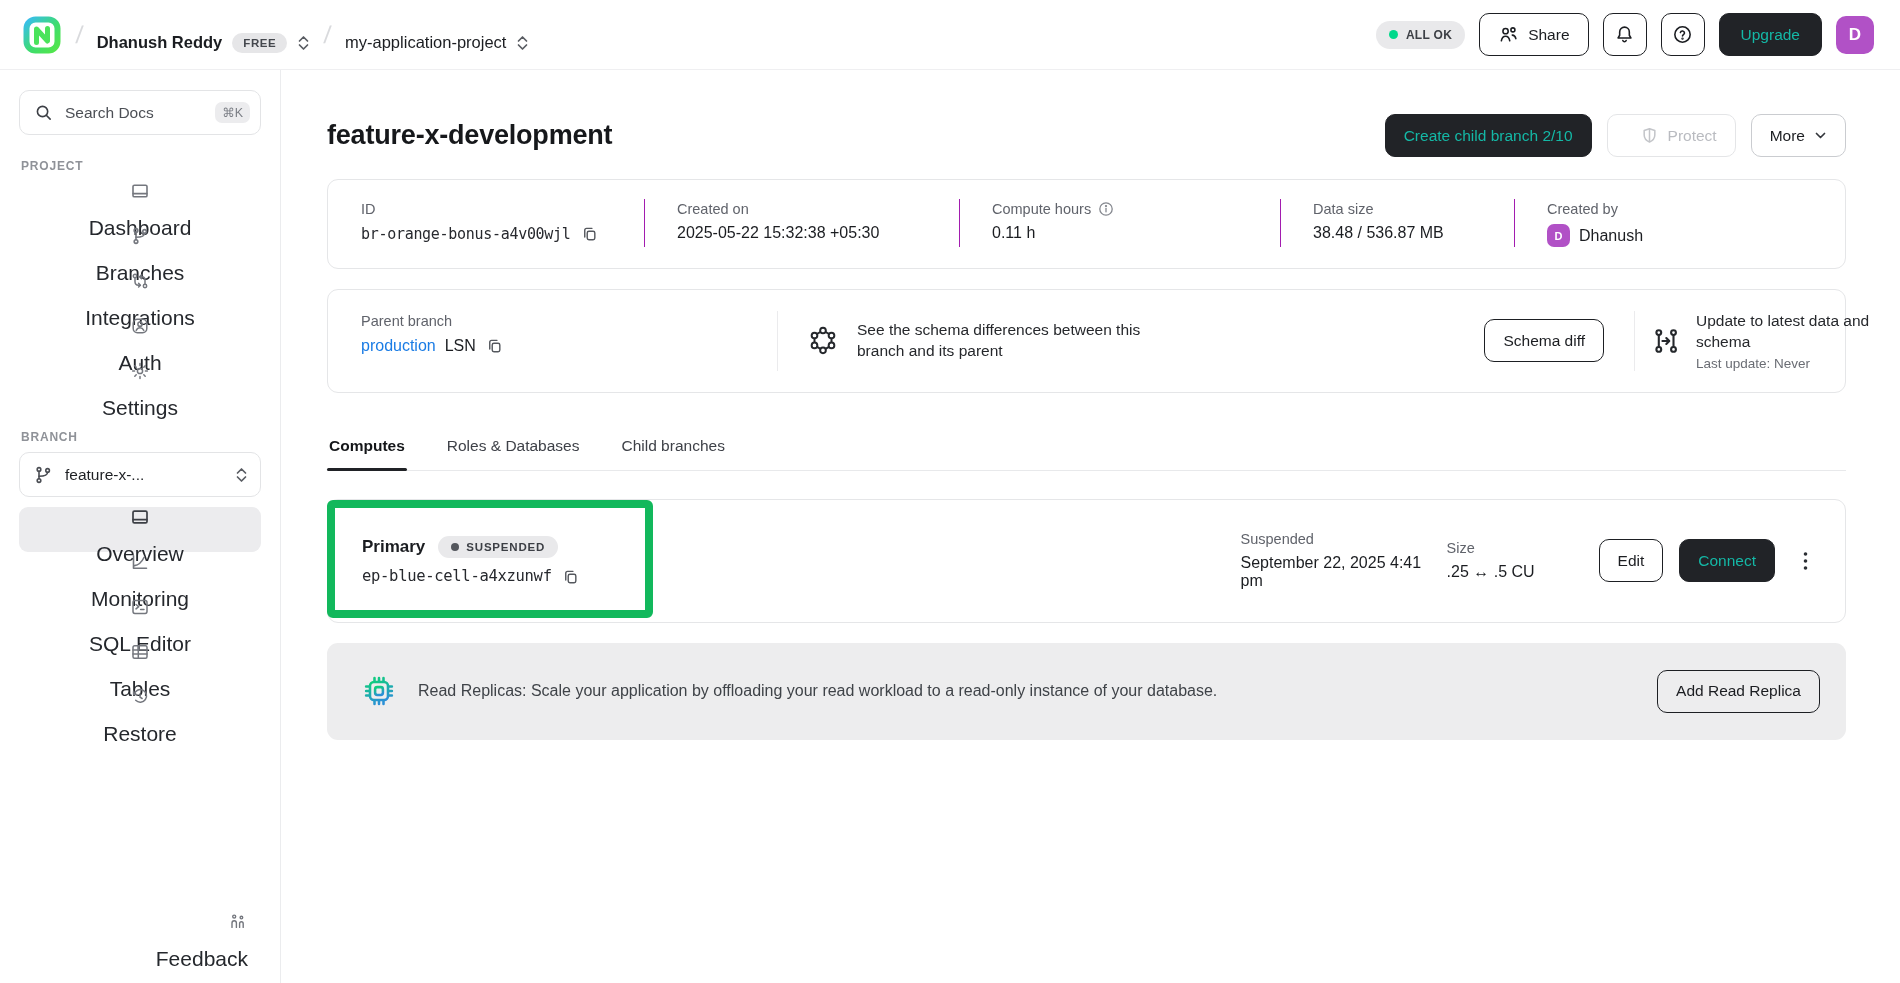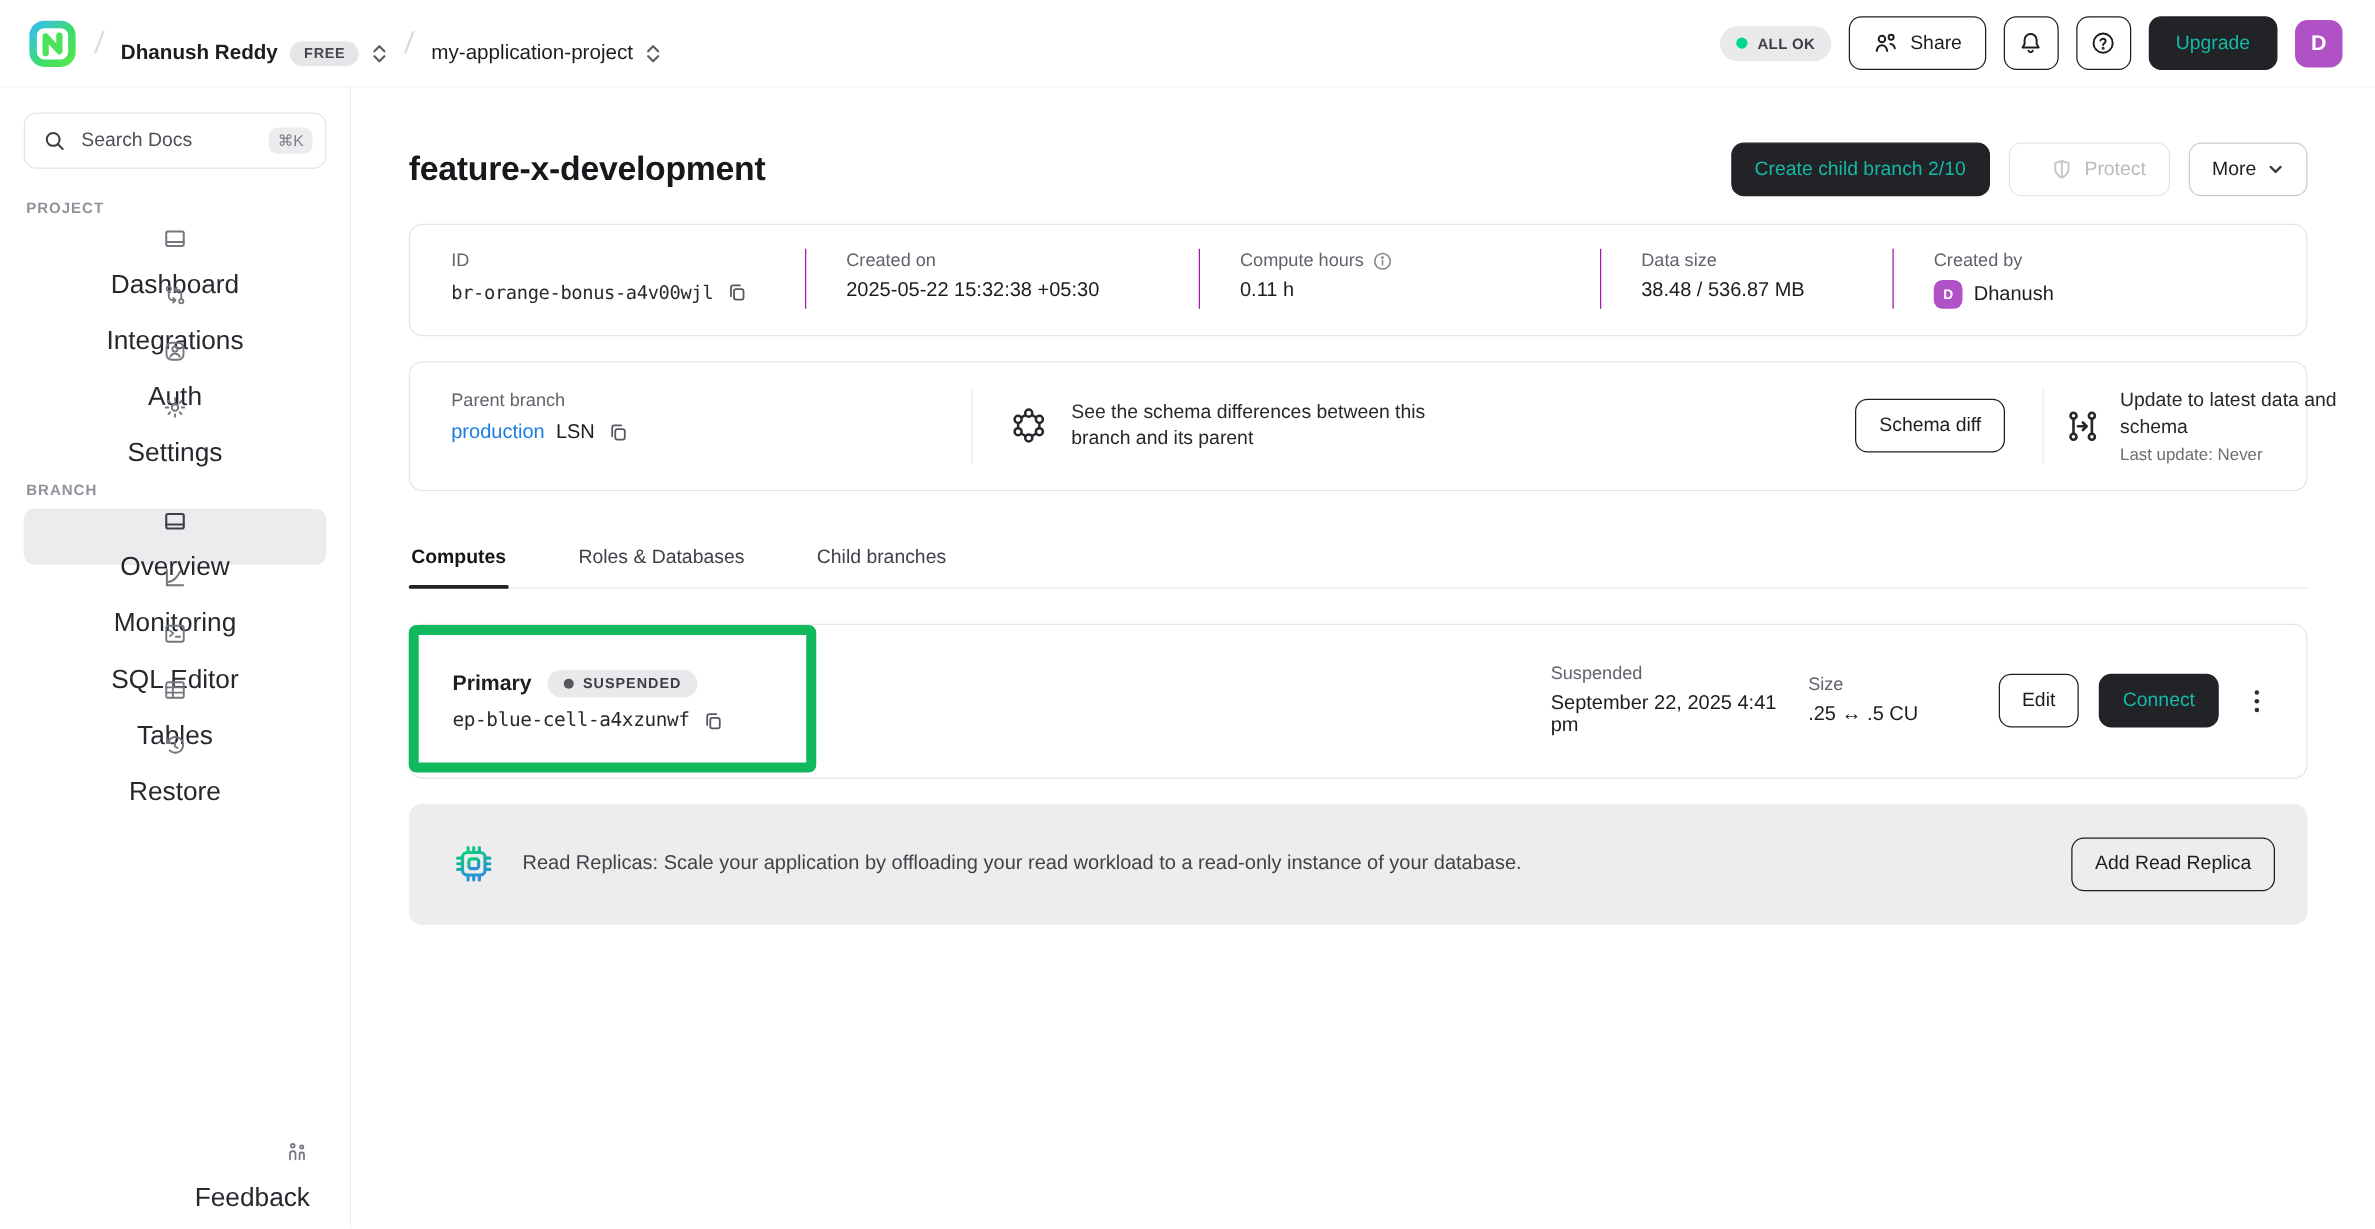--- a/index.html
+++ b/index.html
@@ -77,21 +77,21 @@
 
   .parent-card { margin-top:20px; display:flex; align-items:stretch; padding:21px 0; }
   .pc-colA { flex:0 0 449px; padding:2px 32px 0 33px; }
   .pc-colB { flex:0 0 857px; border-left:1px solid #ebebed; display:flex; align-items:center; gap:17px; padding:0 30px 0 28px; }
   .pc-colC { flex:1 1 auto; border-left:1px solid #ebebed; display:flex; align-items:center; gap:15px; padding:0 28px 0 16px; }
   .pc-text { font-size:15.5px; color:#26282c; line-height:1.35; width:305px; }
   .pc-update-text { font-size:15.5px; color:#26282c; line-height:1.35; width:230px; }
   .pc-sub { font-size:13.5px; color:#6a6d74; margin-top:3px; }
   .pc-icon { color:#2a2c30; }
 
-  .tabs { margin-top:38px; display:flex; gap:54px; border-bottom:1px solid #e8e9eb; }
+  .tabs { margin-top:38px; display:flex; gap:38px; border-bottom:1px solid #e8e9eb; }
   .tab { padding:6px 2px 15px; font-size:15.5px; color:#3e4148; position:relative; }
   .tab.active { color:#141619; font-weight:600; }
   .tab.active::after { content:""; position:absolute; left:0; right:0; bottom:-1px; height:3px; background:#202226; border-radius:2px; }
 
   .compute-card { margin-top:28px; height:124px; display:flex; align-items:center; padding:0 26px 0 34px; position:relative; }
   .compute-left { display:flex; flex-direction:column; gap:9px; }
   .compute-name-row { display:flex; align-items:center; gap:13px; }
   .compute-name { font-size:17px; font-weight:600; color:#1b1d21; }
   .status-badge { display:flex; align-items:center; gap:7px; background:#e9e9eb; border-radius:999px;
                   padding:5px 13px; font-size:11.5px; font-weight:700; letter-spacing:.8px; color:#3c3f45; }
@@ -209,20 +209,32 @@
     <span class="nicon" data-interactable="false">
       <svg width="20" height="20" viewBox="0 0 20 20" fill="none" stroke="currentColor" stroke-width="1.6" stroke-linecap="round" stroke-linejoin="round">
         <rect x="3" y="4.2" width="14" height="11.6" rx="1.4"></rect>
           <path d="M3.2 12.6h13.6"></path>
       </svg>
     </span>
     <span data-interactable="false">Dashboard</span>
   </div>
   <div class="nav-item" data-interactable="true">
     <span class="nicon" data-interactable="false">
+      <svg width="20" height="20" viewBox="0 0 20 20" fill="none" stroke="currentColor" stroke-width="1.6" stroke-linecap="round" stroke-linejoin="round">
+        <circle cx="6" cy="4.4" r="1.8"></circle>
+          <circle cx="14.6" cy="5.4" r="1.8"></circle>
+          <circle cx="6" cy="15.6" r="1.8"></circle>
+        <path d="M6 6.3v7.4"></path>
+          <path d="M6 11.3c5.2 0 8.6-1.6 8.6-4"></path>
+      </svg>
+    </span>
+    <span data-interactable="false">Branches</span>
+  </div>
+  <div class="nav-item" data-interactable="true">
+    <span class="nicon" data-interactable="false">
       <svg width="20" height="20" viewBox="0 0 20 20" fill="none" stroke="currentColor" stroke-width="1.5" stroke-linecap="round" stroke-linejoin="round">
         <circle cx="5" cy="5" r="1.7"></circle>
           <circle cx="15" cy="15" r="1.7"></circle>
         <path d="M15 12.9V9.2c0-2-1.5-3.4-3.5-3.4h-1.6"></path>
           <path d="M11.4 4l-1.8 1.8 1.8 1.8"></path>
         <path d="M5 7.1v3.7c0 2 1.5 3.4 3.5 3.4h1.6"></path>
           <path d="M8.6 16l1.8-1.8-1.8-1.8"></path>
       </svg>
     </span>
     <span data-interactable="false">Integrations</span>
@@ -242,20 +254,38 @@
       <svg width="20" height="20" viewBox="0 0 20 20" fill="none" stroke="currentColor" stroke-width="1.5" stroke-linecap="round" stroke-linejoin="round">
         <circle cx="10" cy="10" r="2.6"></circle>
         <path d="M10 2.6v2M10 15.4v2M2.6 10h2M15.4 10h2M4.8 4.8l1.4 1.4M13.8 13.8l1.4 1.4M15.2 4.8l-1.4 1.4M6.2 13.8l-1.4 1.4"></path>
       </svg>
     </span>
     <span data-interactable="false">Settings</span>
   </div>
 
   <div class="side-label" data-interactable="false">BRANCH</div>
 
+  <div class="branch-select" data-interactable="true">
+    <span class="nicon" data-interactable="false">
+      <svg width="20" height="20" viewBox="0 0 20 20" fill="none" stroke="currentColor" stroke-width="1.6" stroke-linecap="round" stroke-linejoin="round">
+        <circle cx="6" cy="4.4" r="1.8"></circle>
+          <circle cx="14.6" cy="5.4" r="1.8"></circle>
+          <circle cx="6" cy="15.6" r="1.8"></circle>
+        <path d="M6 6.3v7.4"></path>
+          <path d="M6 11.3c5.2 0 8.6-1.6 8.6-4"></path>
+      </svg>
+    </span>
+    <span data-interactable="false">feature-x-...</span>
+    <span style="margin-left:auto;" data-interactable="false">
+      <svg width="13" height="18" viewBox="0 0 13 18" fill="none" stroke="#595c62" stroke-width="1.7" stroke-linecap="round" stroke-linejoin="round">
+        <path d="M2.5 7 L6.5 3 L10.5 7"></path>
+          <path d="M2.5 11 L6.5 15 L10.5 11"></path>
+      </svg>
+    </span>
+  </div>
 
   <div class="nav-item active" data-interactable="true">
     <span class="nicon" data-interactable="false">
       <svg width="20" height="20" viewBox="0 0 20 20" fill="none" stroke="currentColor" stroke-width="1.7" stroke-linecap="round" stroke-linejoin="round">
         <rect x="3" y="4.2" width="14" height="11.6" rx="1.4"></rect>
           <path d="M3.2 12.6h13.6"></path>
       </svg>
     </span>
     <span data-interactable="false">Overview</span>
   </div>

